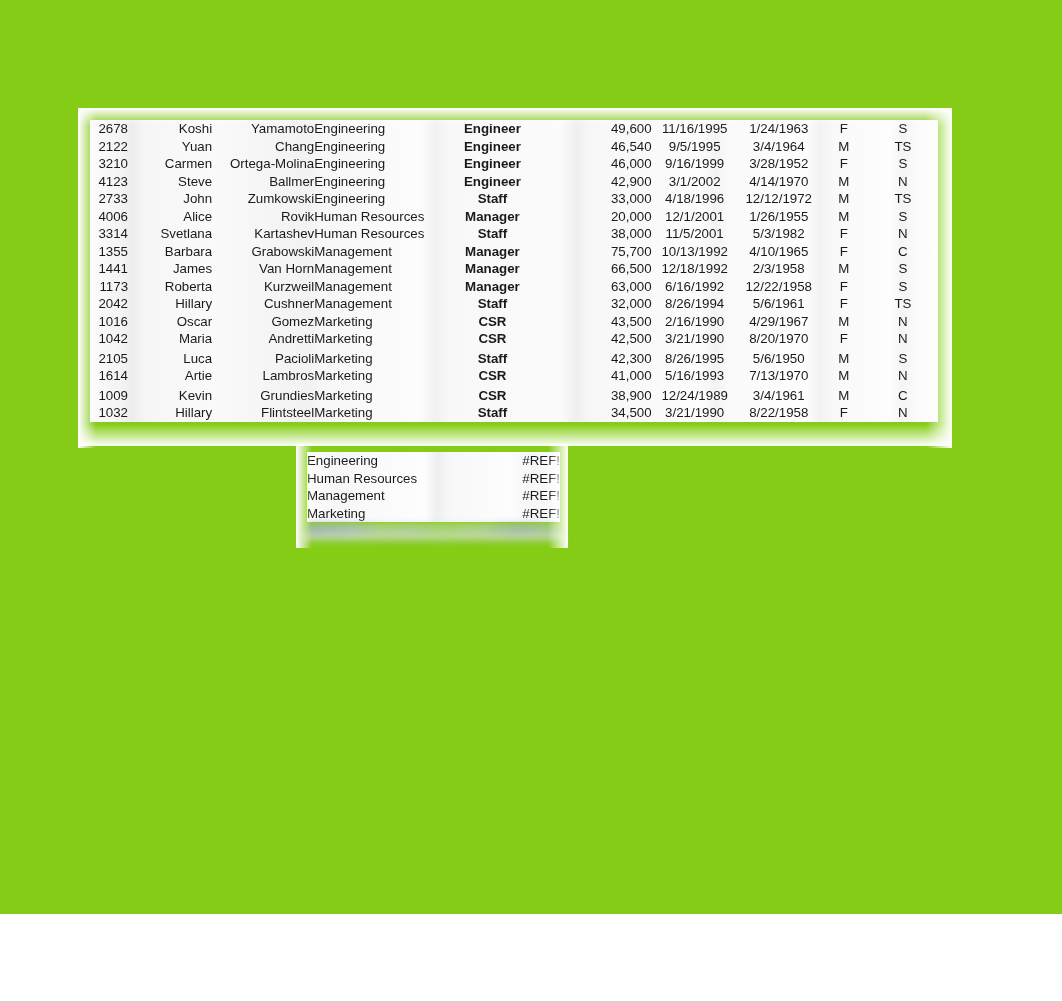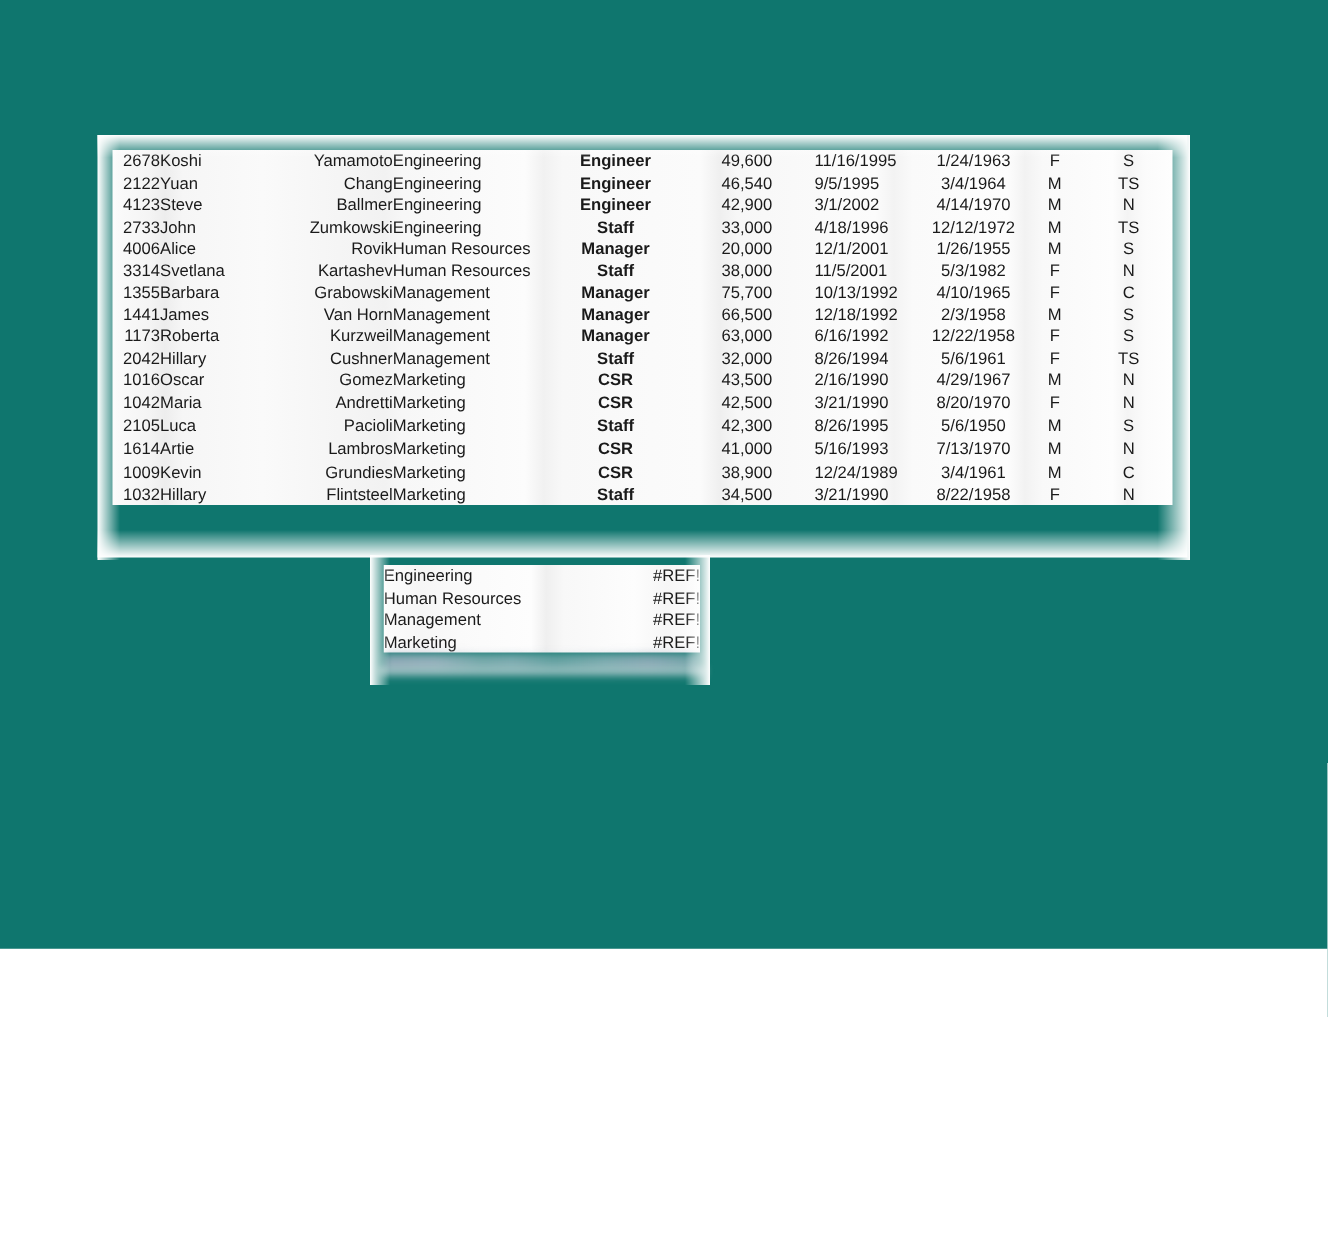--- a/index.html
+++ b/index.html
@@ -6,22 +6,22 @@
   * { box-sizing: border-box; }
   html, body {
     margin: 0; padding: 0;
     width: 1062px; height: 1001px;
     background: #ffffff;
     font-family: "Liberation Sans", sans-serif;
   }
   #page {
     position: relative;
     width: 1062px;
-    height: 759px;
-    background: #0f766e;
+    height: 914px;
+    background: #84cc16;
     overflow: hidden;
   }
 
   
   #sheet {
     position: absolute;
     left: 90px;
     top: 120px;
     width: 848px;
   }
@@ -47,26 +47,26 @@
     line-height: 17.5px;
     font-size: 13.3px;
     color: #1a1a1a;
     white-space: nowrap;
     overflow: hidden;
   }
   tr.spacer td { height: 2px; line-height: 2px; font-size: 0; padding: 0; }
 
   
   .c-id    { width: 38px;  text-align: right; padding-right: 4px; }
-  .c-first { width: 84px;  text-align: left;  padding-left: 6px; }
+  .c-first { width: 84px;  text-align: right;  padding-left: 6px; }
   .c-last  { width: 102px; text-align: right;  padding-left: 0px; }
   .c-dept  { width: 127px; text-align: left;  padding-left: 2px; }
   .c-title { width: 102px; text-align: center;  padding-left: 2px; font-weight: bold; }
-  .c-sal   { width: 108px; text-align: center; padding-right: 6px; }
-  .c-hire  { width: 86px;  text-align: left; padding-right: 2px; }
+  .c-sal   { width: 108px; text-align: right; padding-right: 6px; }
+  .c-hire  { width: 86px;  text-align: center; padding-right: 2px; }
   .c-dob   { width: 82px;  text-align: center; padding-right: 2px; }
   .c-gen   { width: 48px;  text-align: center; }
   .c-stat  { width: 70px;  text-align: center; }
 
   
   #summary {
     position: absolute;
     left: 307px;
     top: 452px;
     width: 253px;
@@ -178,20 +178,32 @@
             <td class="c-last">Chang</td>
             <td class="c-dept">Engineering</td>
             <td class="c-title">Engineer</td>
             <td class="c-sal">46,540</td>
             <td class="c-hire">9/5/1995</td>
             <td class="c-dob">3/4/1964</td>
             <td class="c-gen">M</td>
             <td class="c-stat">TS</td>
           </tr>
           <tr>
+            <td class="c-id">3210</td>
+            <td class="c-first">Carmen</td>
+            <td class="c-last">Ortega-Molina</td>
+            <td class="c-dept">Engineering</td>
+            <td class="c-title">Engineer</td>
+            <td class="c-sal">46,000</td>
+            <td class="c-hire">9/16/1999</td>
+            <td class="c-dob">3/28/1952</td>
+            <td class="c-gen">F</td>
+            <td class="c-stat">S</td>
+          </tr>
+          <tr>
             <td class="c-id">4123</td>
             <td class="c-first">Steve</td>
             <td class="c-last">Ballmer</td>
             <td class="c-dept">Engineering</td>
             <td class="c-title">Engineer</td>
             <td class="c-sal">42,900</td>
             <td class="c-hire">3/1/2002</td>
             <td class="c-dob">4/14/1970</td>
             <td class="c-gen">M</td>
             <td class="c-stat">N</td>

